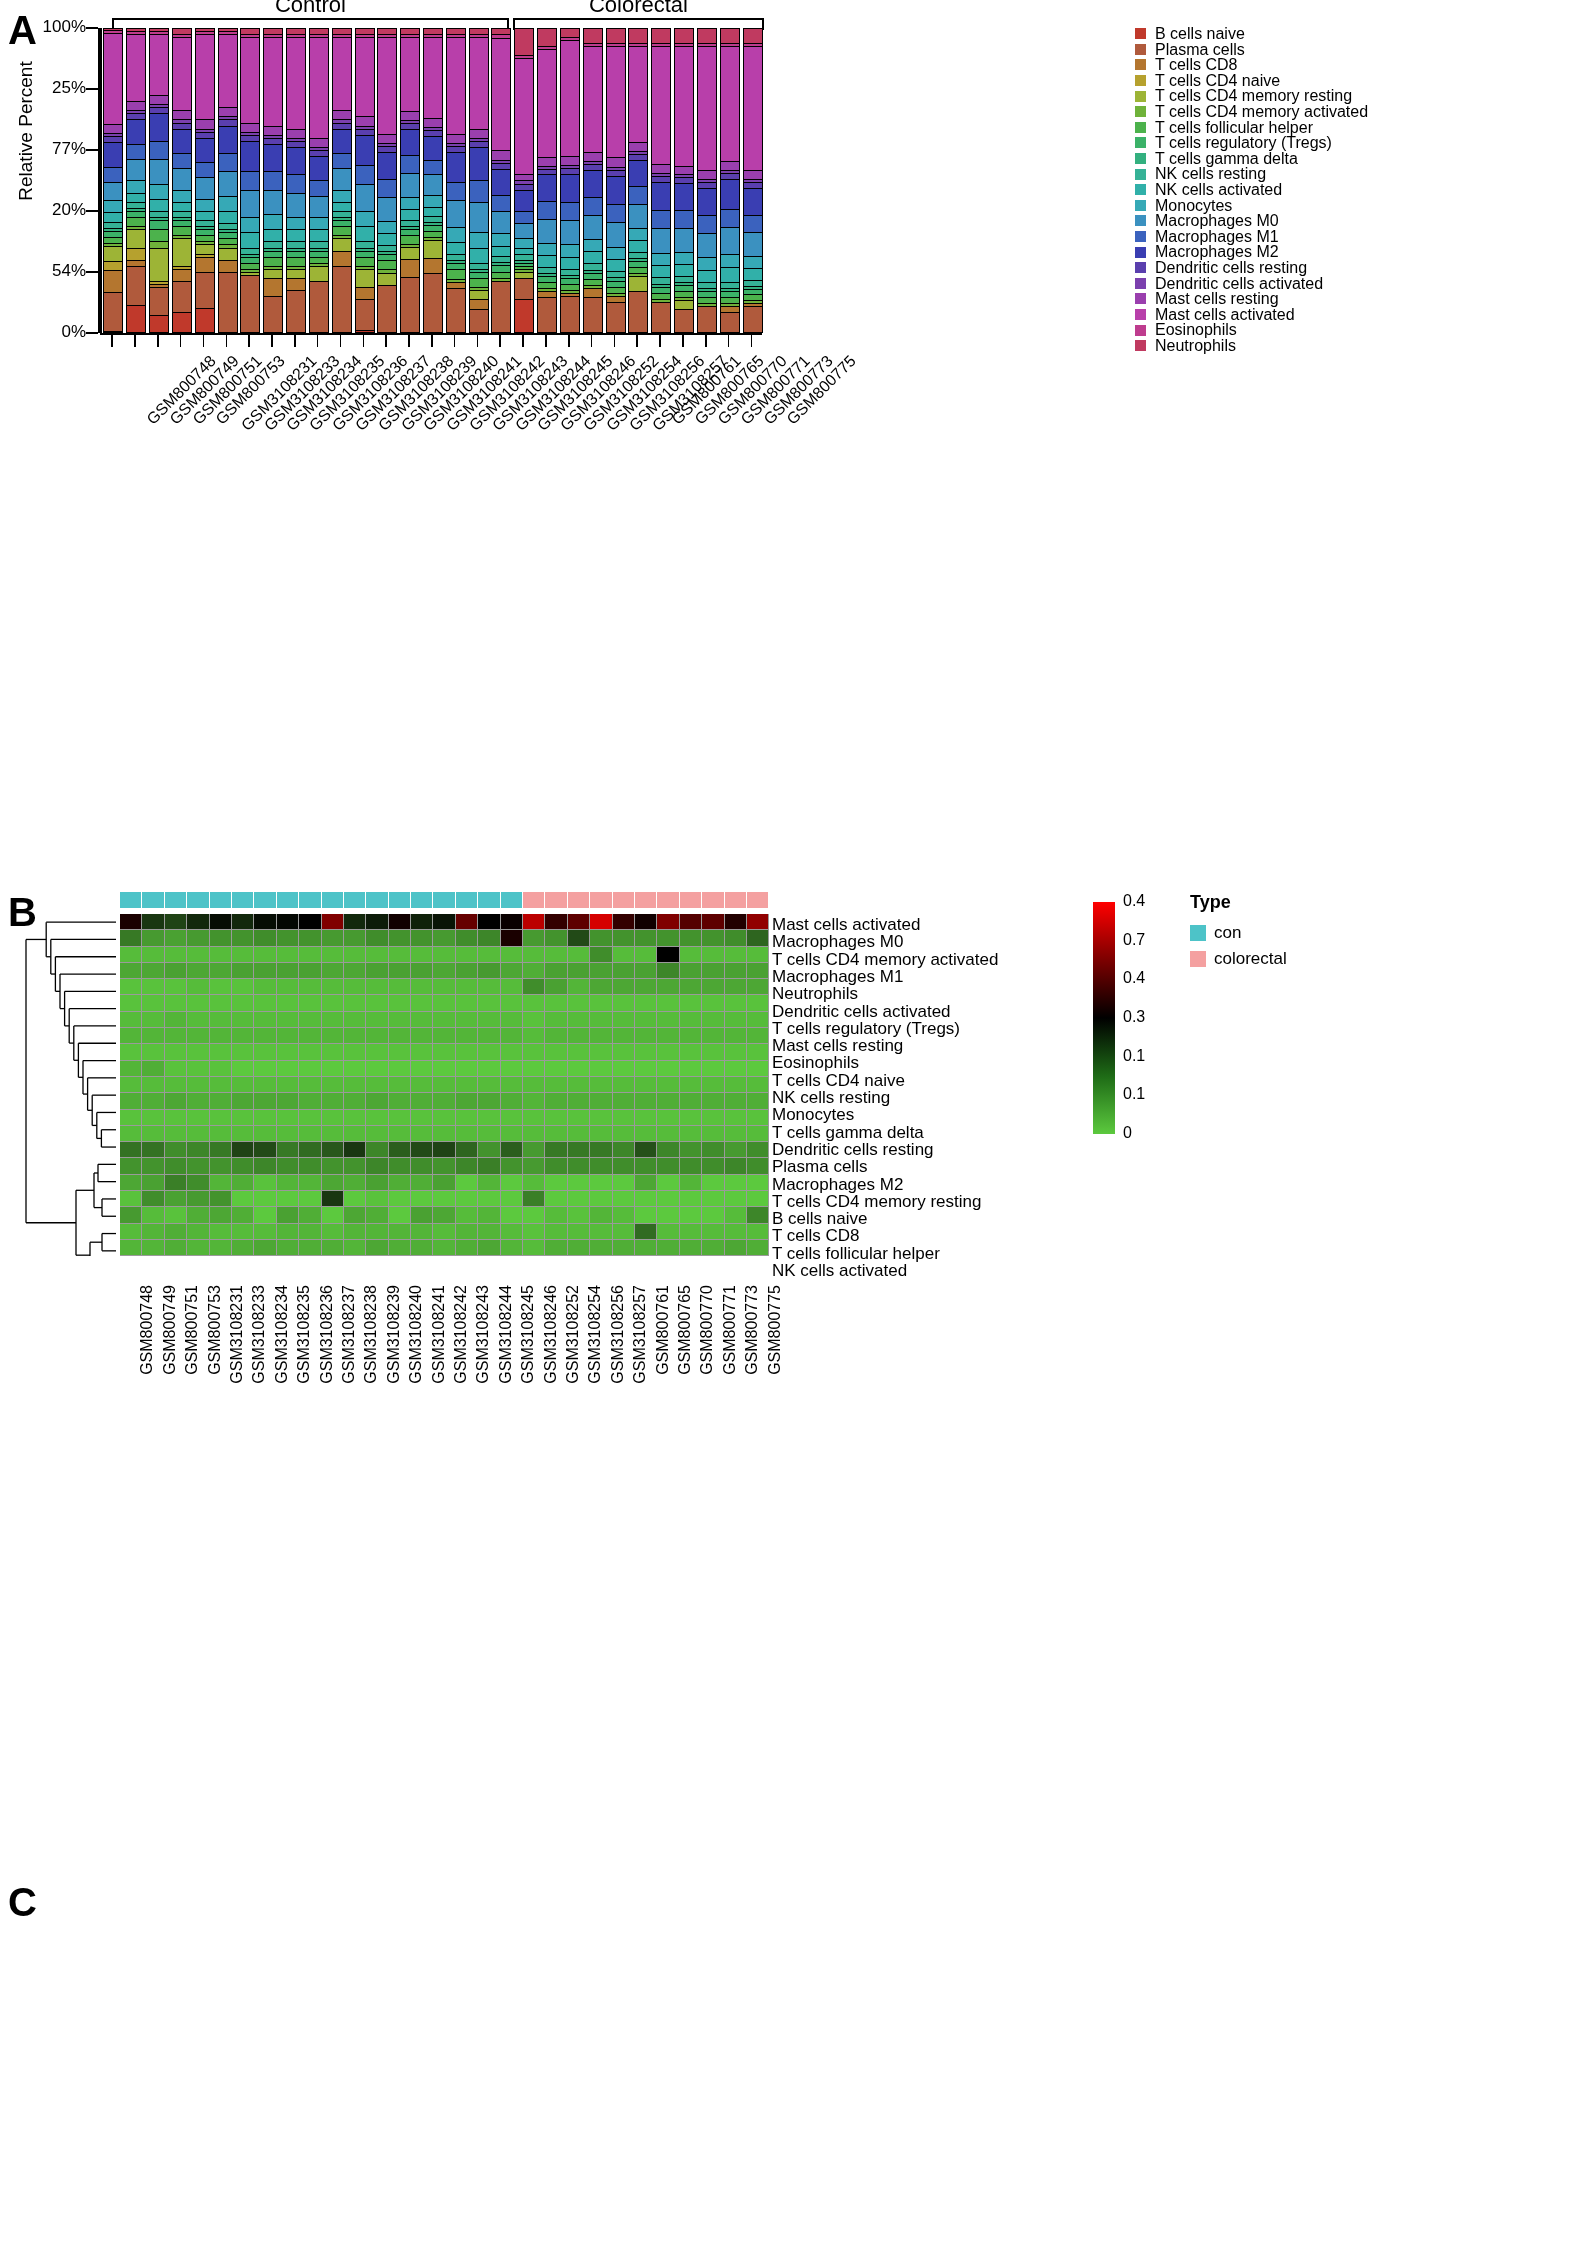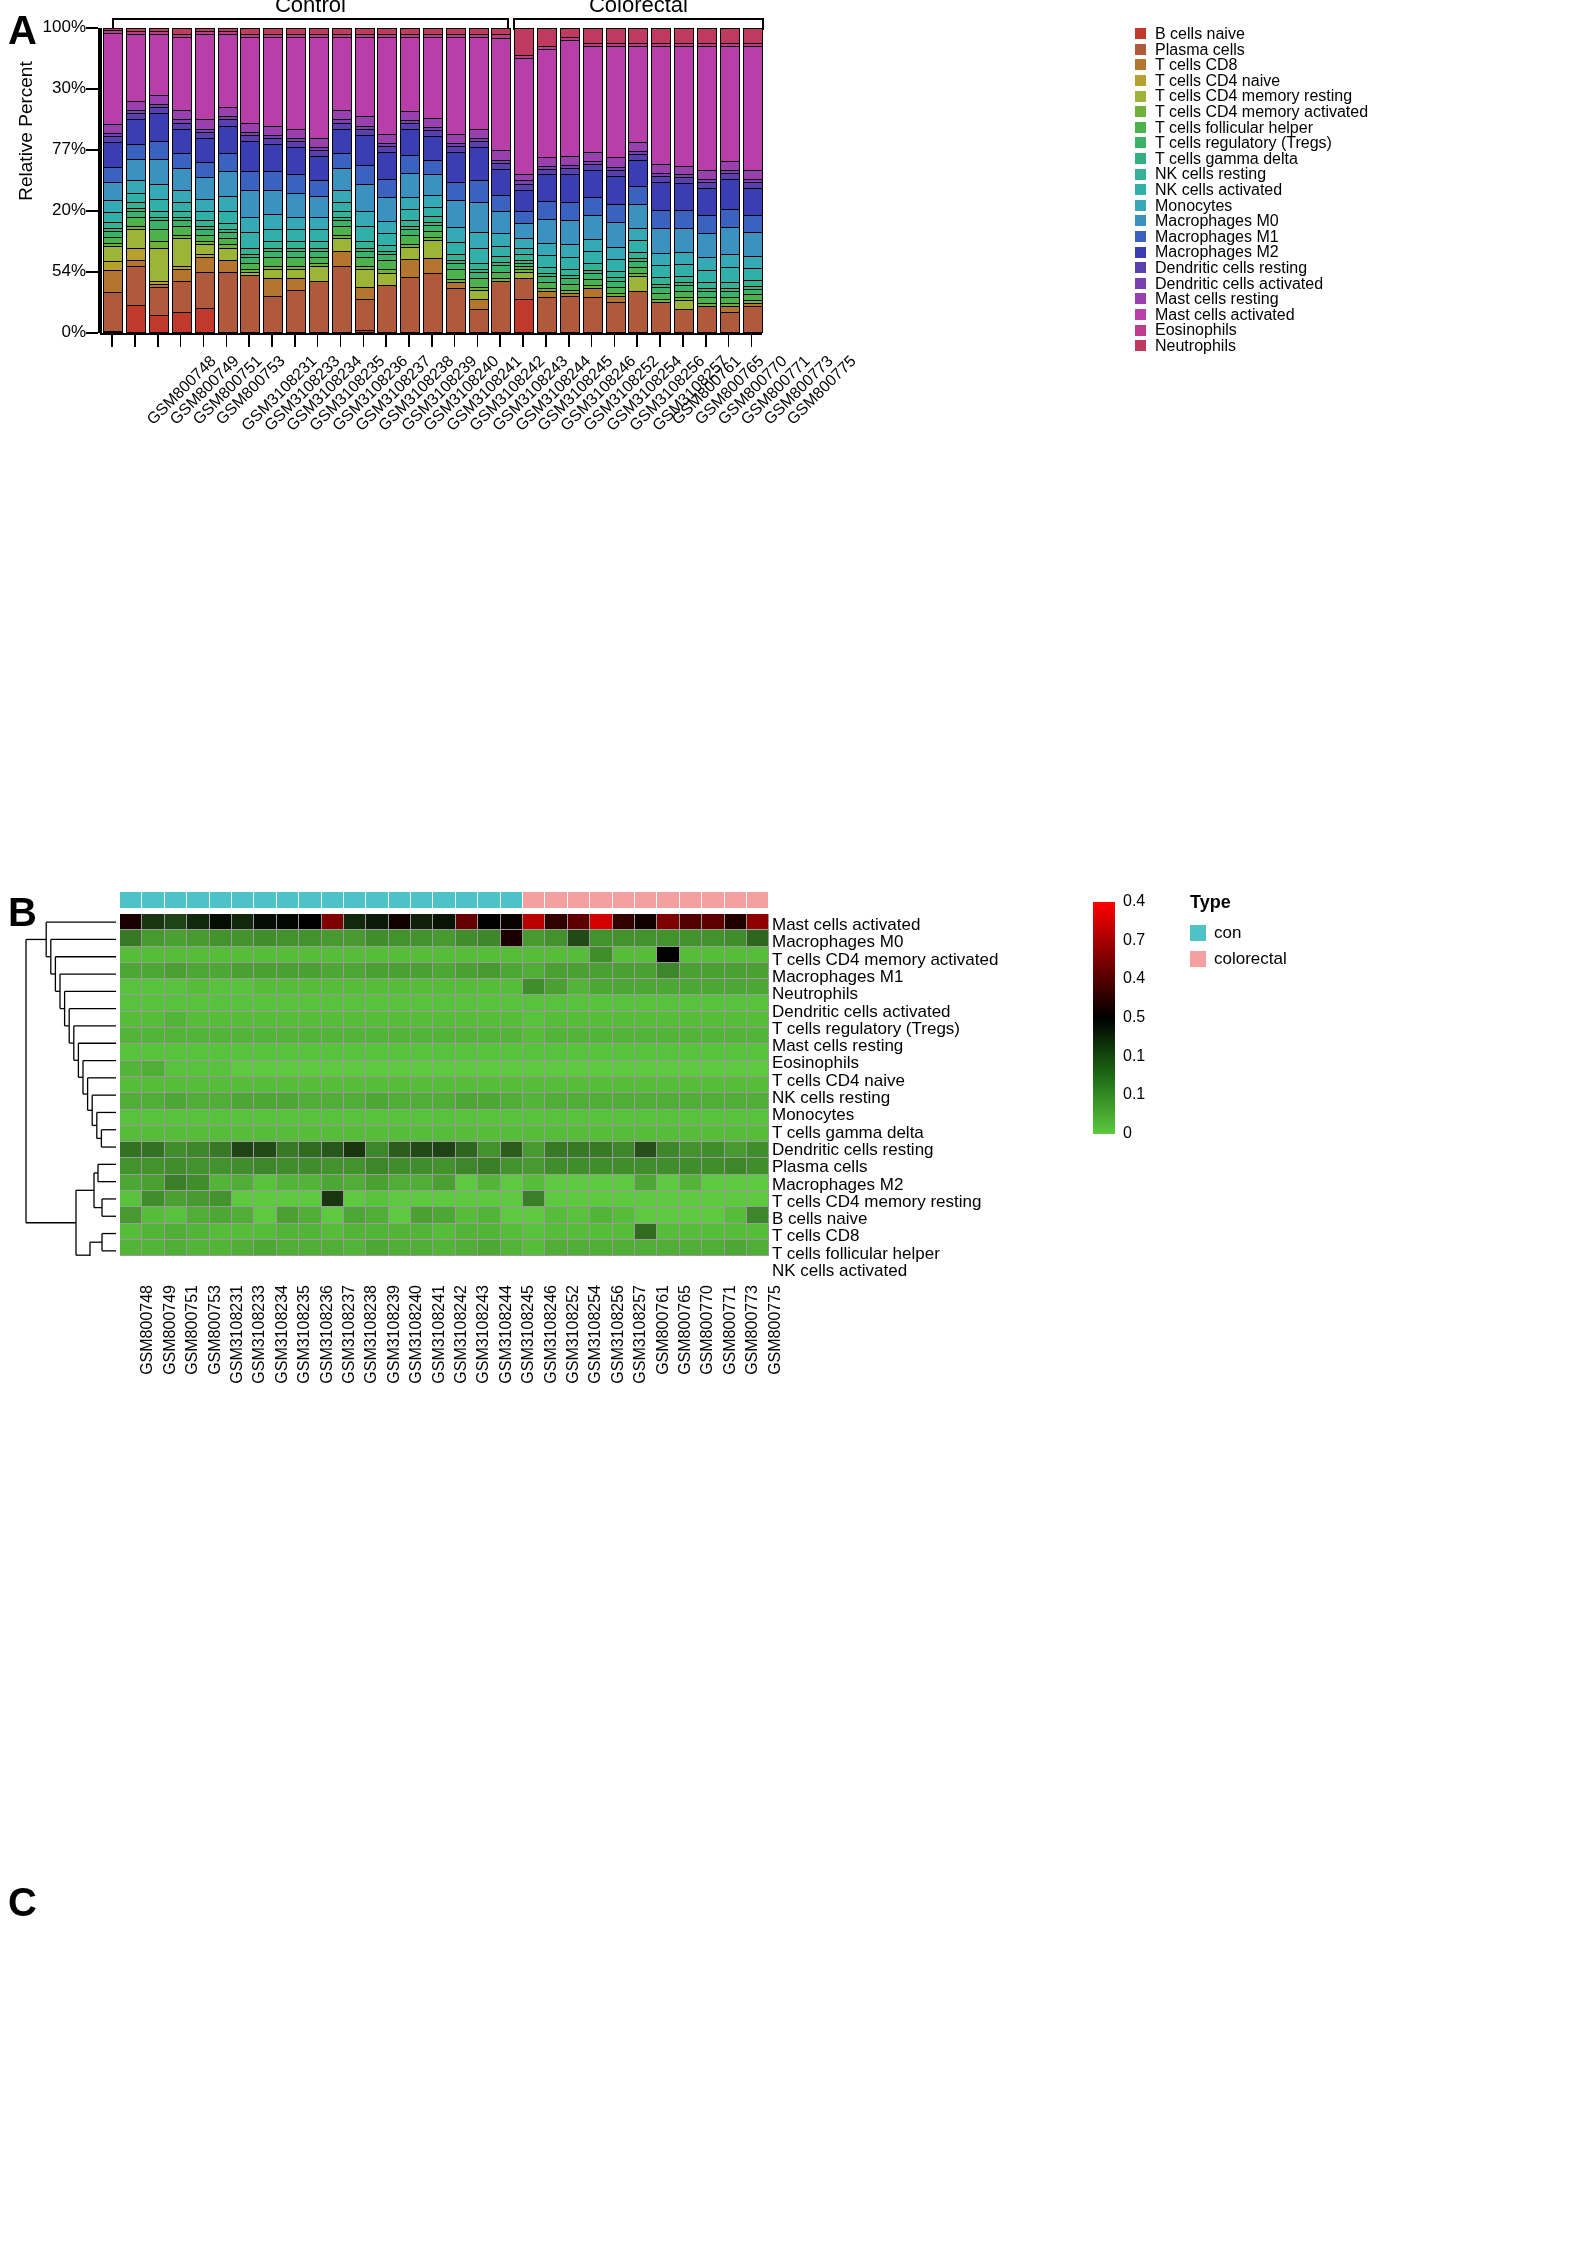--- a/index.html
+++ b/index.html
@@ -90,21 +90,21 @@
   <div id="panelA-yticks">
       <div class="ytickA" style="top: 332px;"></div>
       <div class="ytickA-label" style="top: 322px; right: 1490px; left: 0px; width: 86px;">0%</div>
       <div class="ytickA" style="top: 271px;"></div>
       <div class="ytickA-label" style="top: 261px; right: 1490px; left: 0px; width: 86px;">54%</div>
       <div class="ytickA" style="top: 210px;"></div>
       <div class="ytickA-label" style="top: 200px; right: 1490px; left: 0px; width: 86px;">20%</div>
       <div class="ytickA" style="top: 149px;"></div>
       <div class="ytickA-label" style="top: 139px; right: 1490px; left: 0px; width: 86px;">77%</div>
       <div class="ytickA" style="top: 88px;"></div>
-      <div class="ytickA-label" style="top: 78px; right: 1490px; left: 0px; width: 86px;">30%</div>
+      <div class="ytickA-label" style="top: 78px; right: 1490px; left: 0px; width: 86px;">25%</div>
       <div class="ytickA" style="top: 27px;"></div>
       <div class="ytickA-label" style="top: 17px; right: 1490px; left: 0px; width: 86px;">100%</div>
     </div>
   <div id="panelA-groups">
       <div class="groupbar" style="left: 112px; width: 396.897px; top: 18px;"></div>
       <div class="grouplabel" style="left: 112px; width: 396.897px; top: -8px;">Control</div>
       <div class="groupbar" style="left: 512.897px; width: 251.103px; top: 18px;"></div>
       <div class="grouplabel" style="left: 512.897px; width: 251.103px; top: -8px;">Colorectal</div>
     </div>
   <div id="plotA">
@@ -1670,21 +1670,21 @@
         <div style="font-size: 17px;">con</div>
       </div>
       <div style="display: flex; align-items: center; margin-bottom: 6px;">
         <div style="width: 16px; height: 16px; background: rgb(244, 160, 160); margin-right: 8px;"></div>
         <div style="font-size: 17px;">colorectal</div>
       </div>
     </div>
 <div style="position: absolute; left: 1123px; top: 452px; font-size: 16px;">0.4</div>
     <div style="position: absolute; left: 1123px; top: 490.667px; font-size: 16px;">0.7</div>
     <div style="position: absolute; left: 1123px; top: 529.333px; font-size: 16px;">0.4</div>
-    <div style="position: absolute; left: 1123px; top: 568px; font-size: 16px;">0.5</div>
+    <div style="position: absolute; left: 1123px; top: 568px; font-size: 16px;">0.3</div>
     <div style="position: absolute; left: 1123px; top: 606.667px; font-size: 16px;">0.1</div>
     <div style="position: absolute; left: 1123px; top: 645.333px; font-size: 16px;">0.1</div>
     <div style="position: absolute; left: 1123px; top: 684px; font-size: 16px;">0</div>
   </div>
 
 <div id="panelC">
   <div class="panel-letter" id="panelC-letter">C</div>
 
   <div id="corr-rowlabels"></div>
   <div id="corr-collabels"></div>

